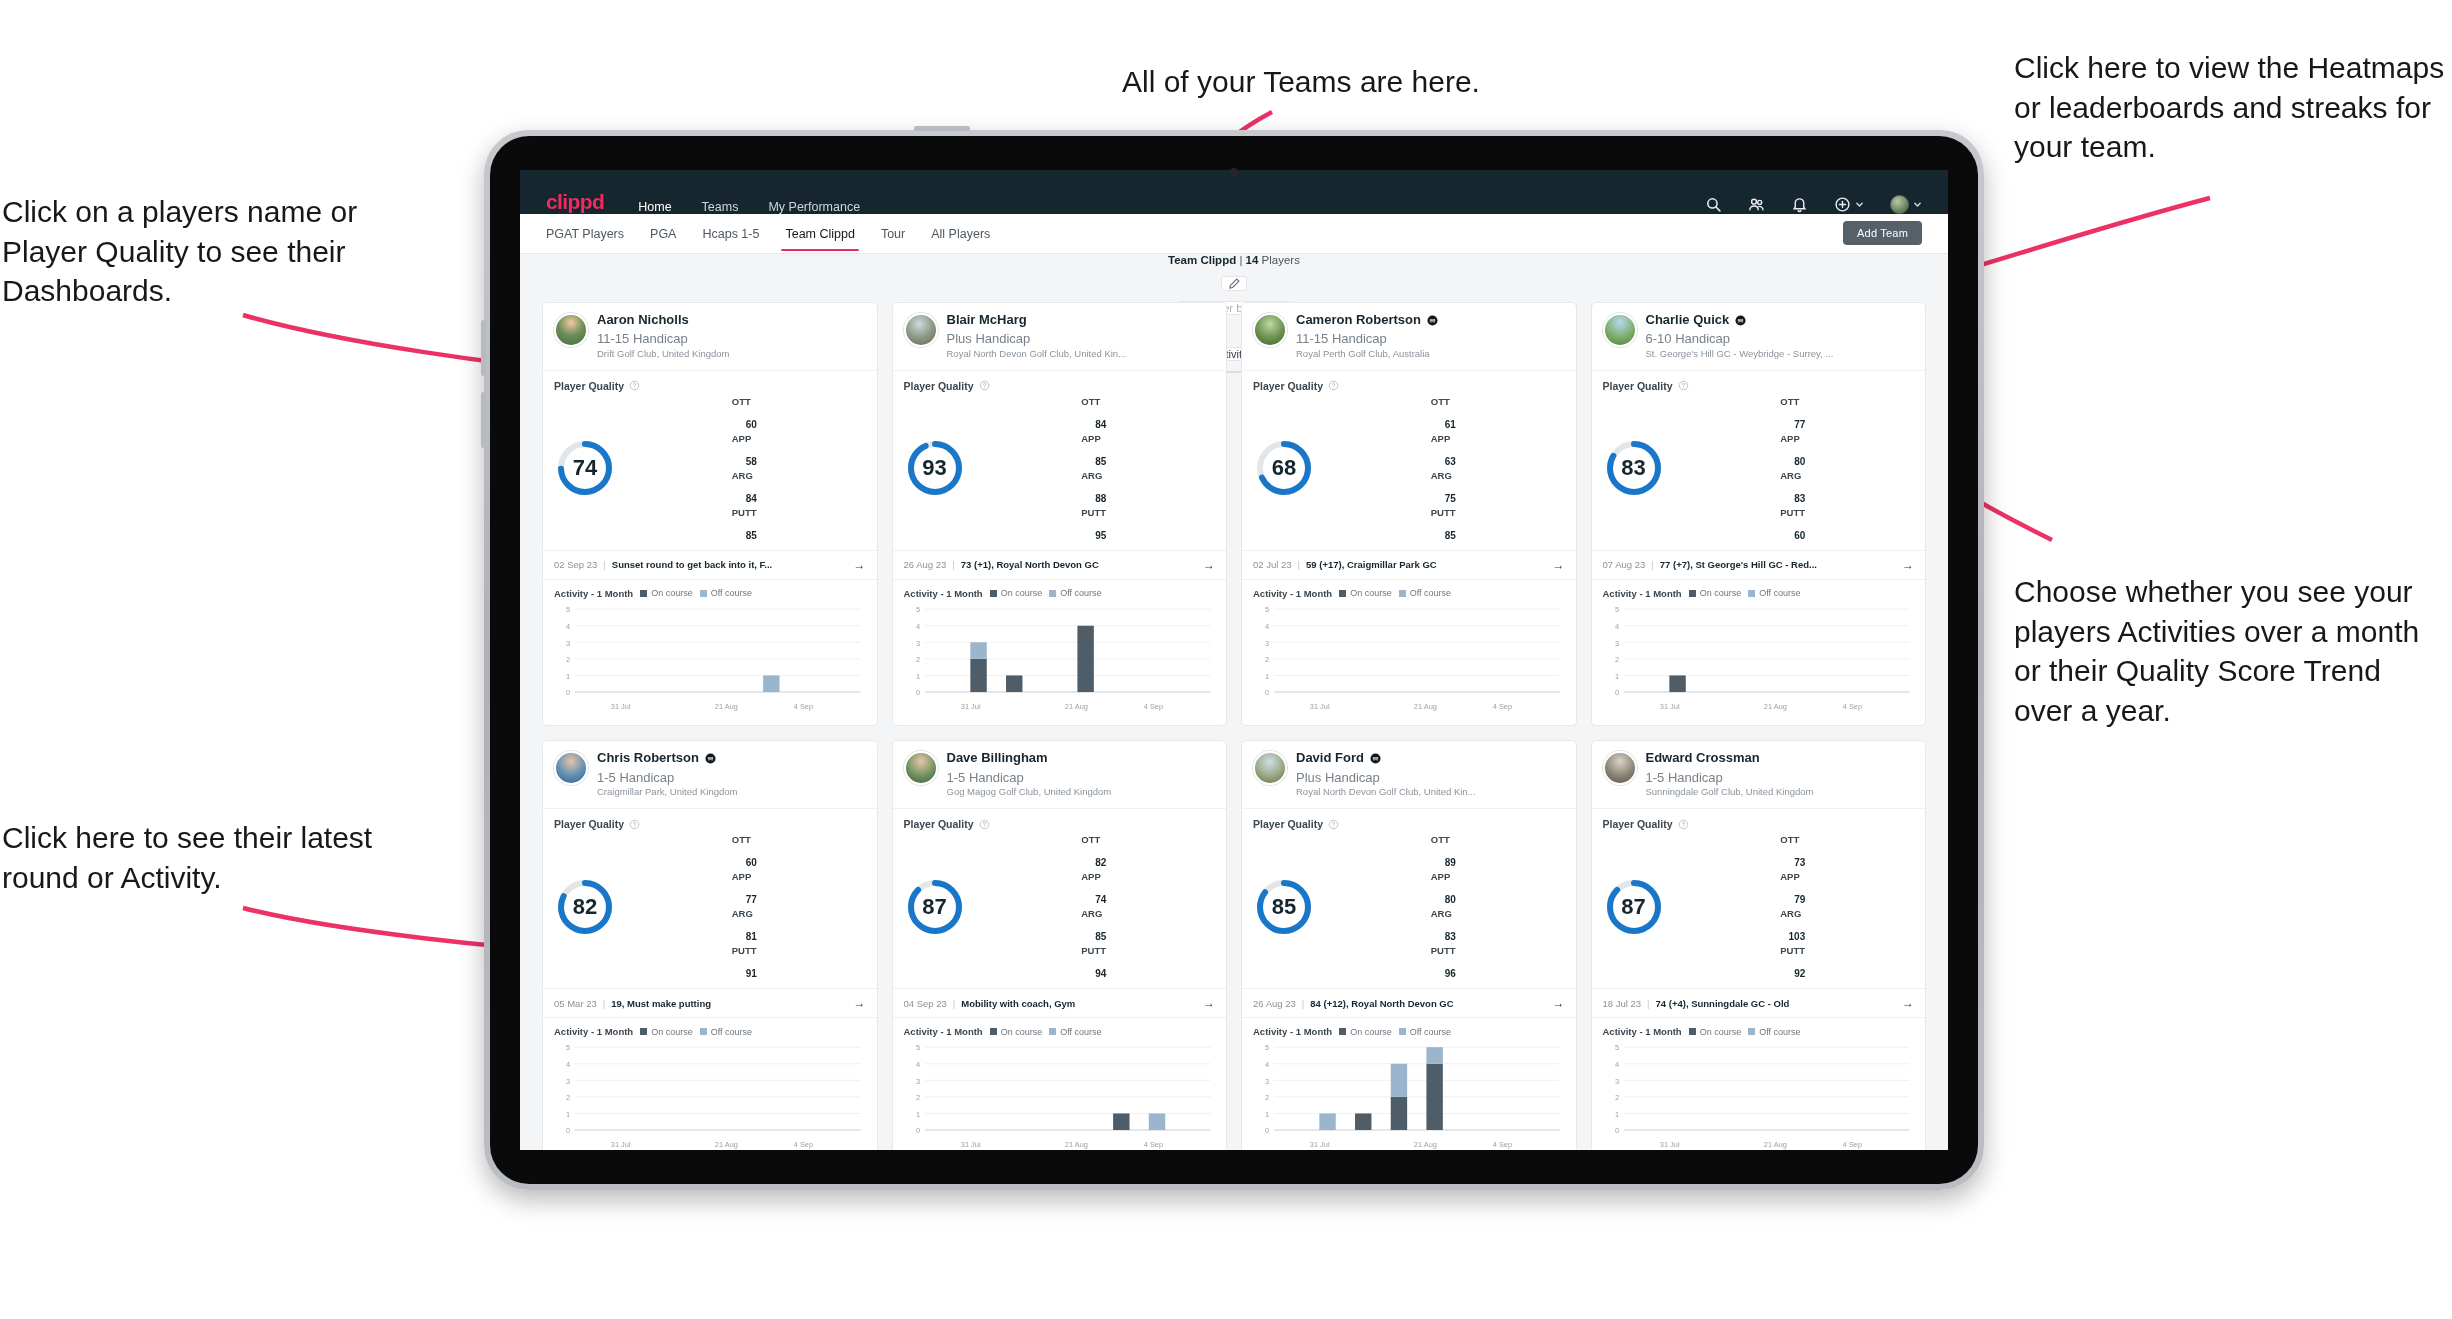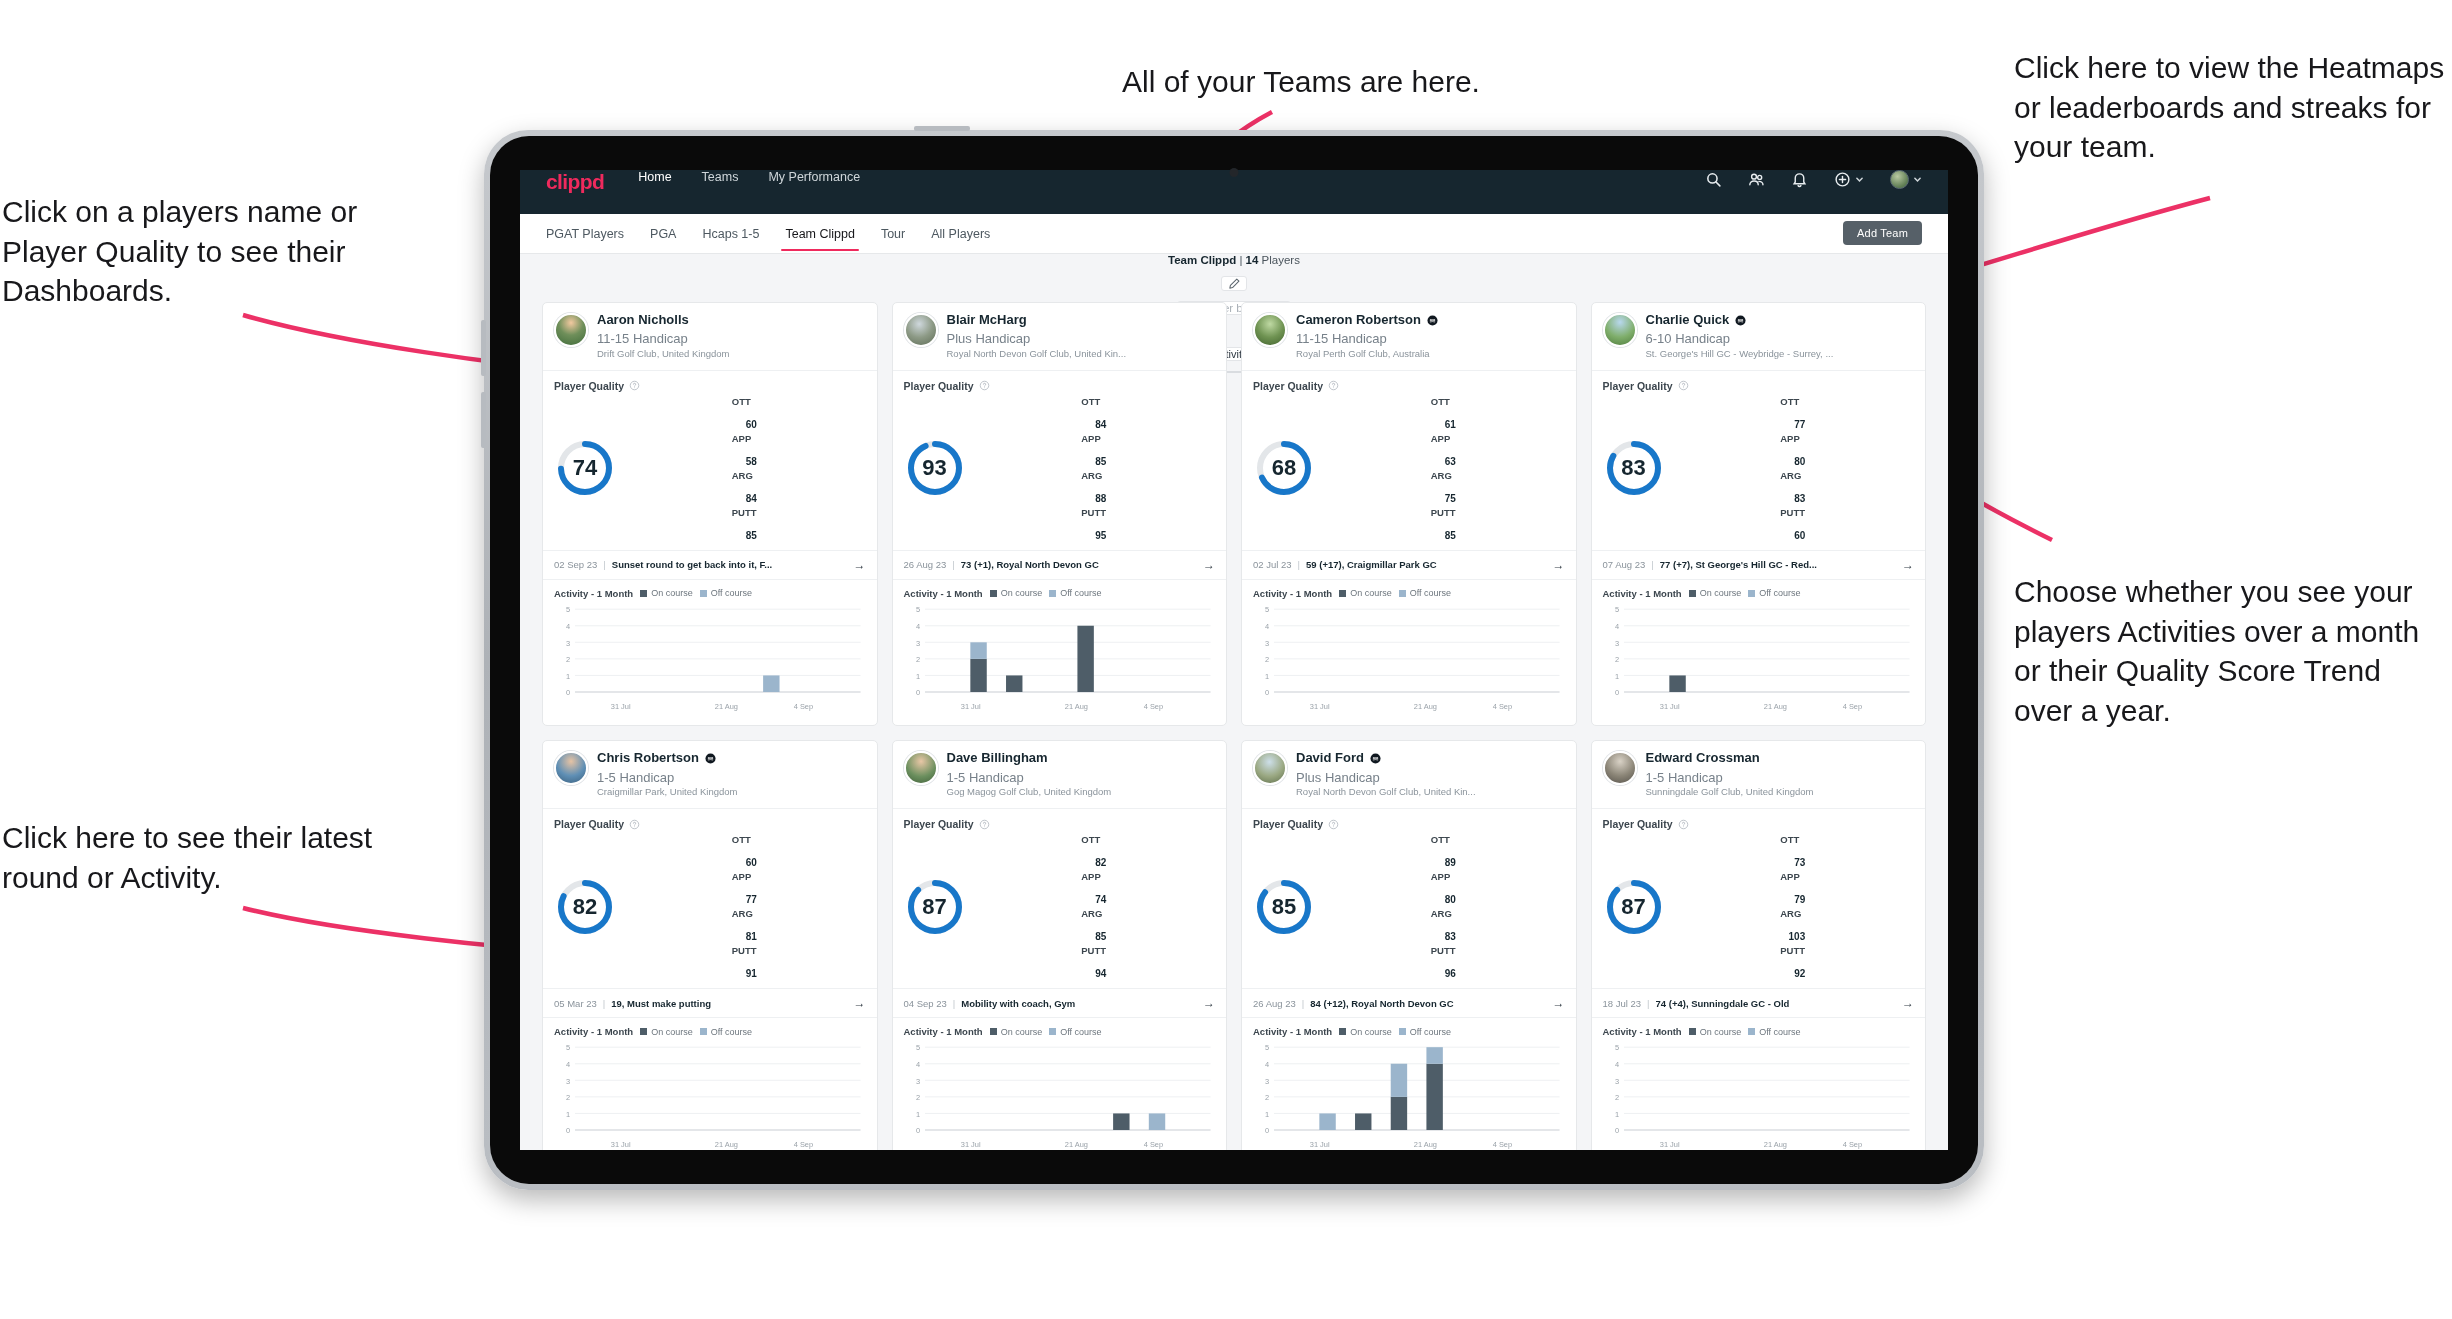--- a/index.html
+++ b/index.html
@@ -45,21 +45,21 @@
     overflow: hidden;
     position: relative;
   }
   .cam { position:absolute; left:50%; top:6px; transform:translateX(-50%);
          width:9px; height:9px; border-radius:50%; background:#23262a; }
   .btn-side { position:absolute; background:#b7bbc0; border-radius:2px; }
 
   
   .appbar {
     height: 44px; background: #16262f;
-    display: flex; align-items: flex-start;
+    display: flex; align-items: flex-end;
     padding: 0 26px 0 26px;
   }
   .logo {
     color: #ef2a5d; font-size: 21px; font-weight: 700;
     letter-spacing: -0.6px; font-family: "Liberation Sans", sans-serif;
     margin-right: 34px;
   }
   .navlinks { display:flex; align-items:center; gap: 30px; }
   .navlink { color:#cfd6da; font-size:12.5px; }
   .navlink.active { color:#ffffff; }

